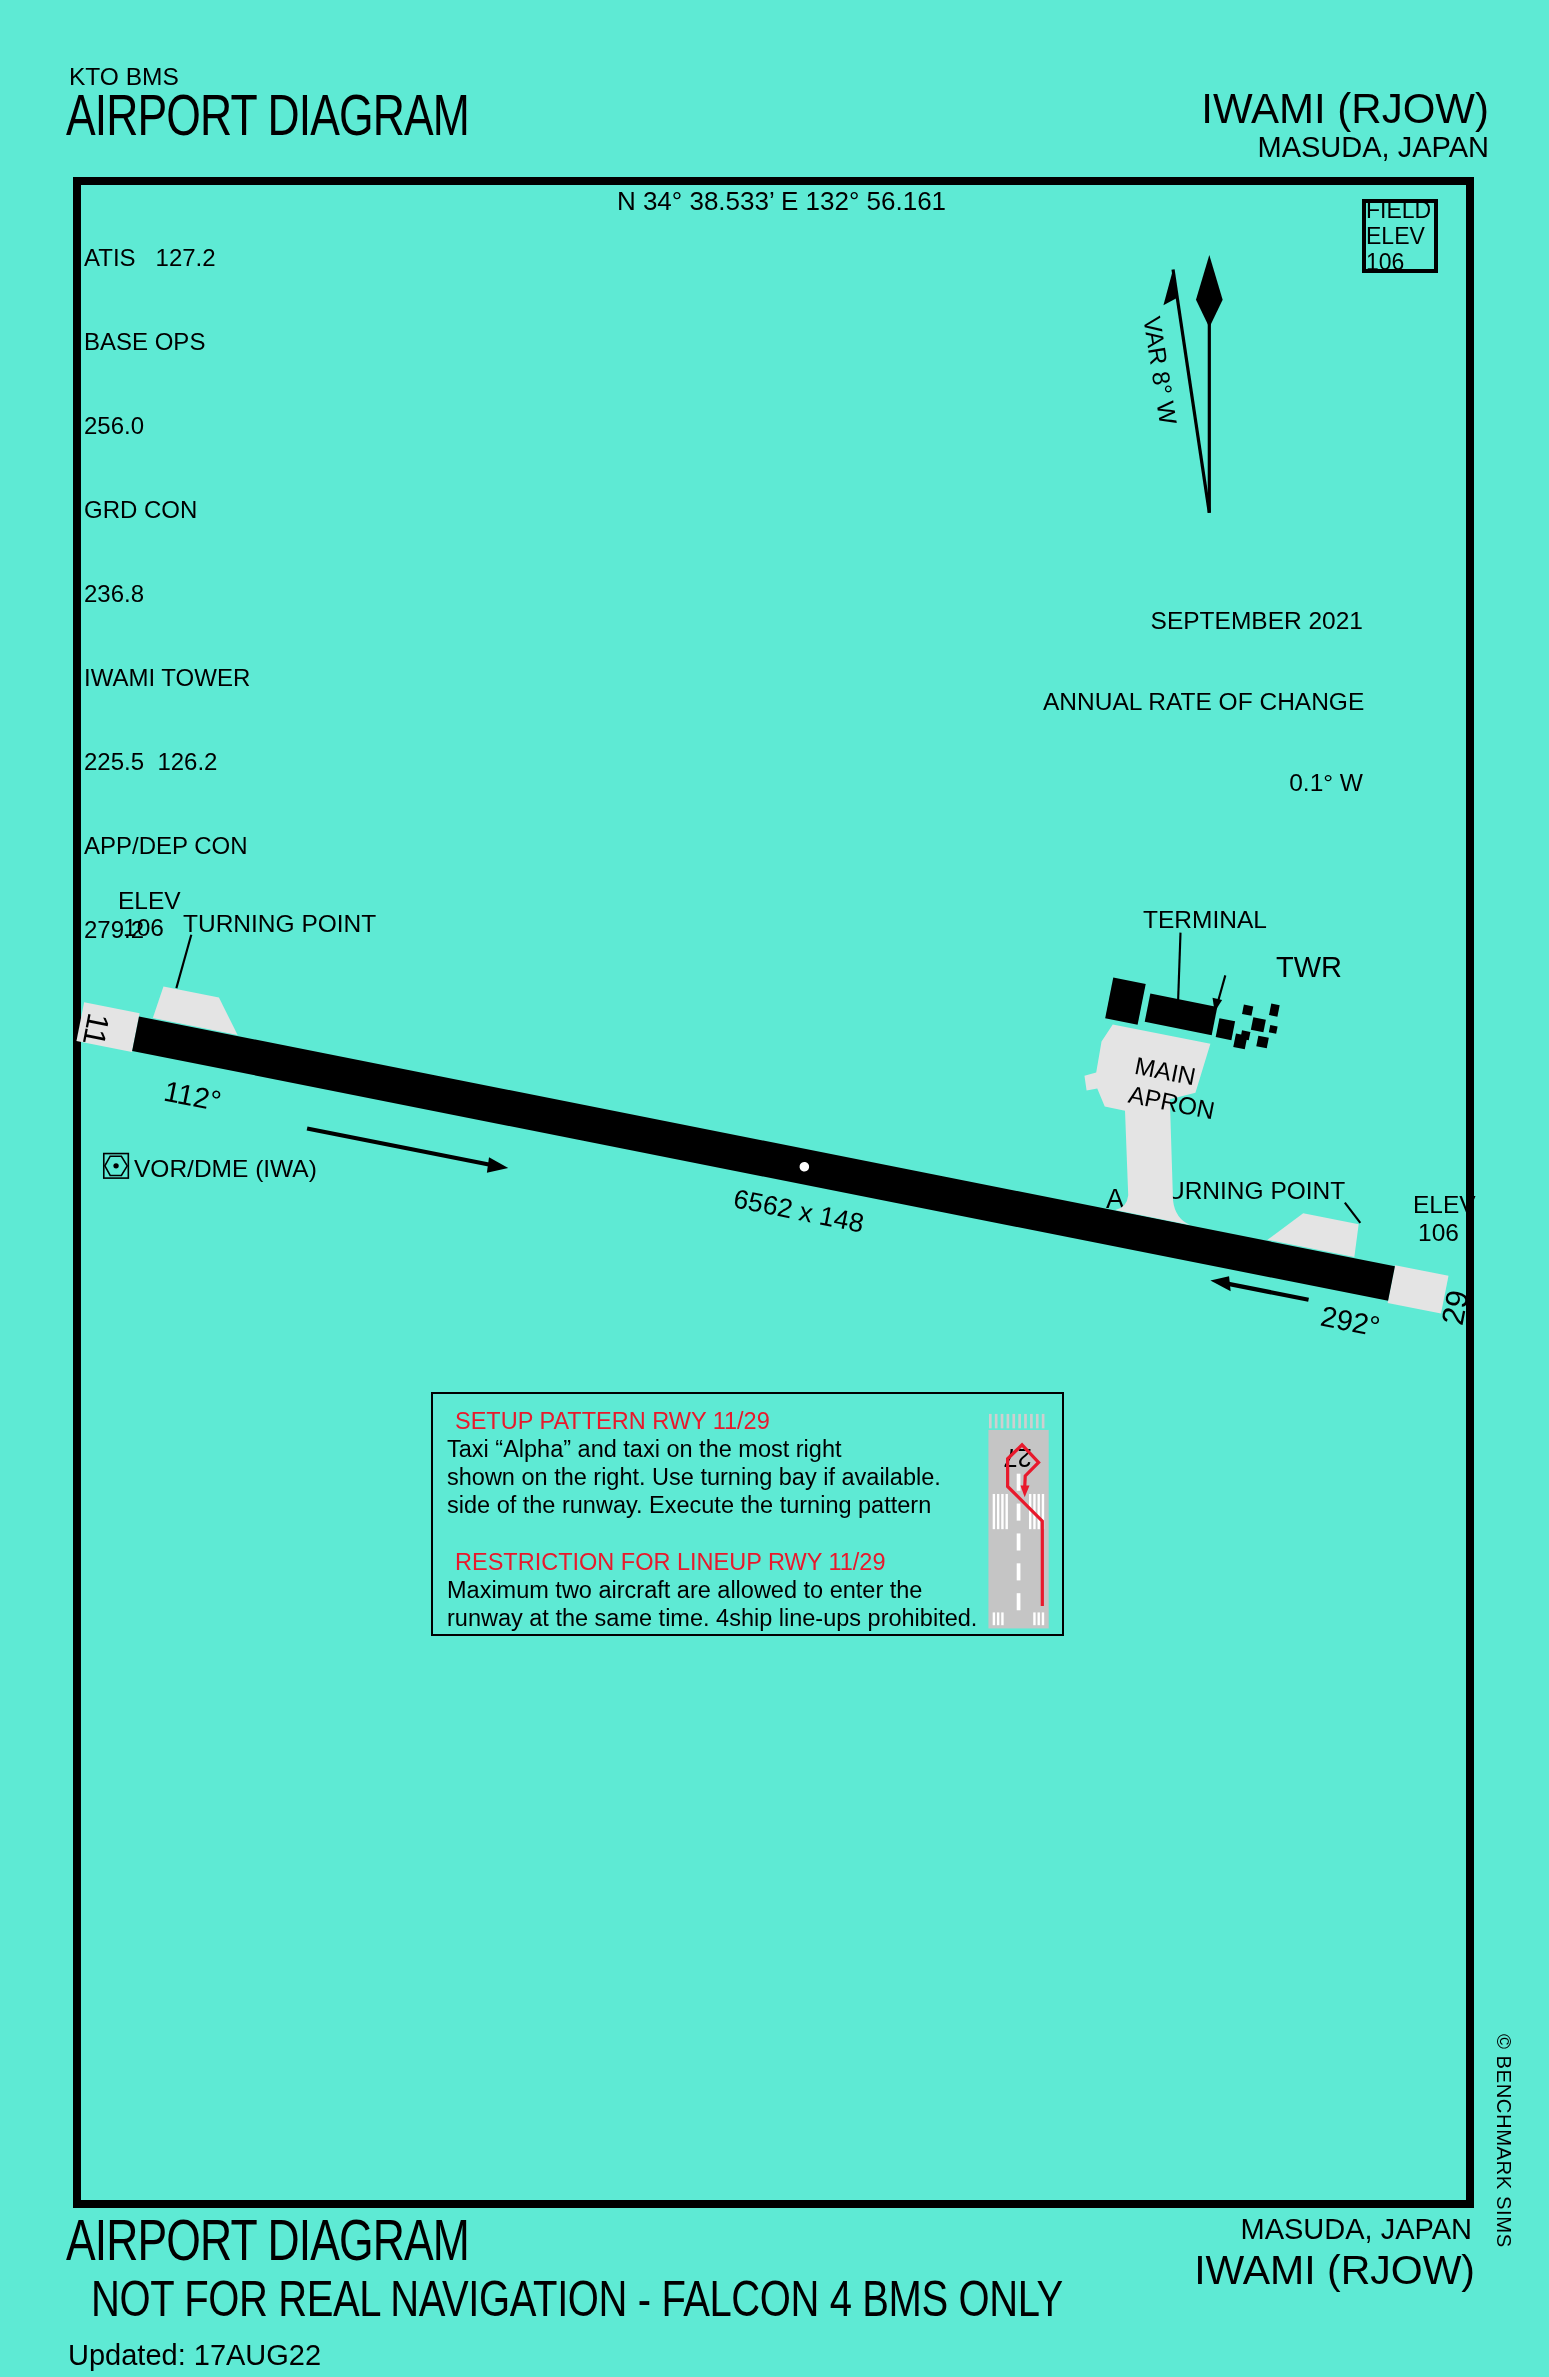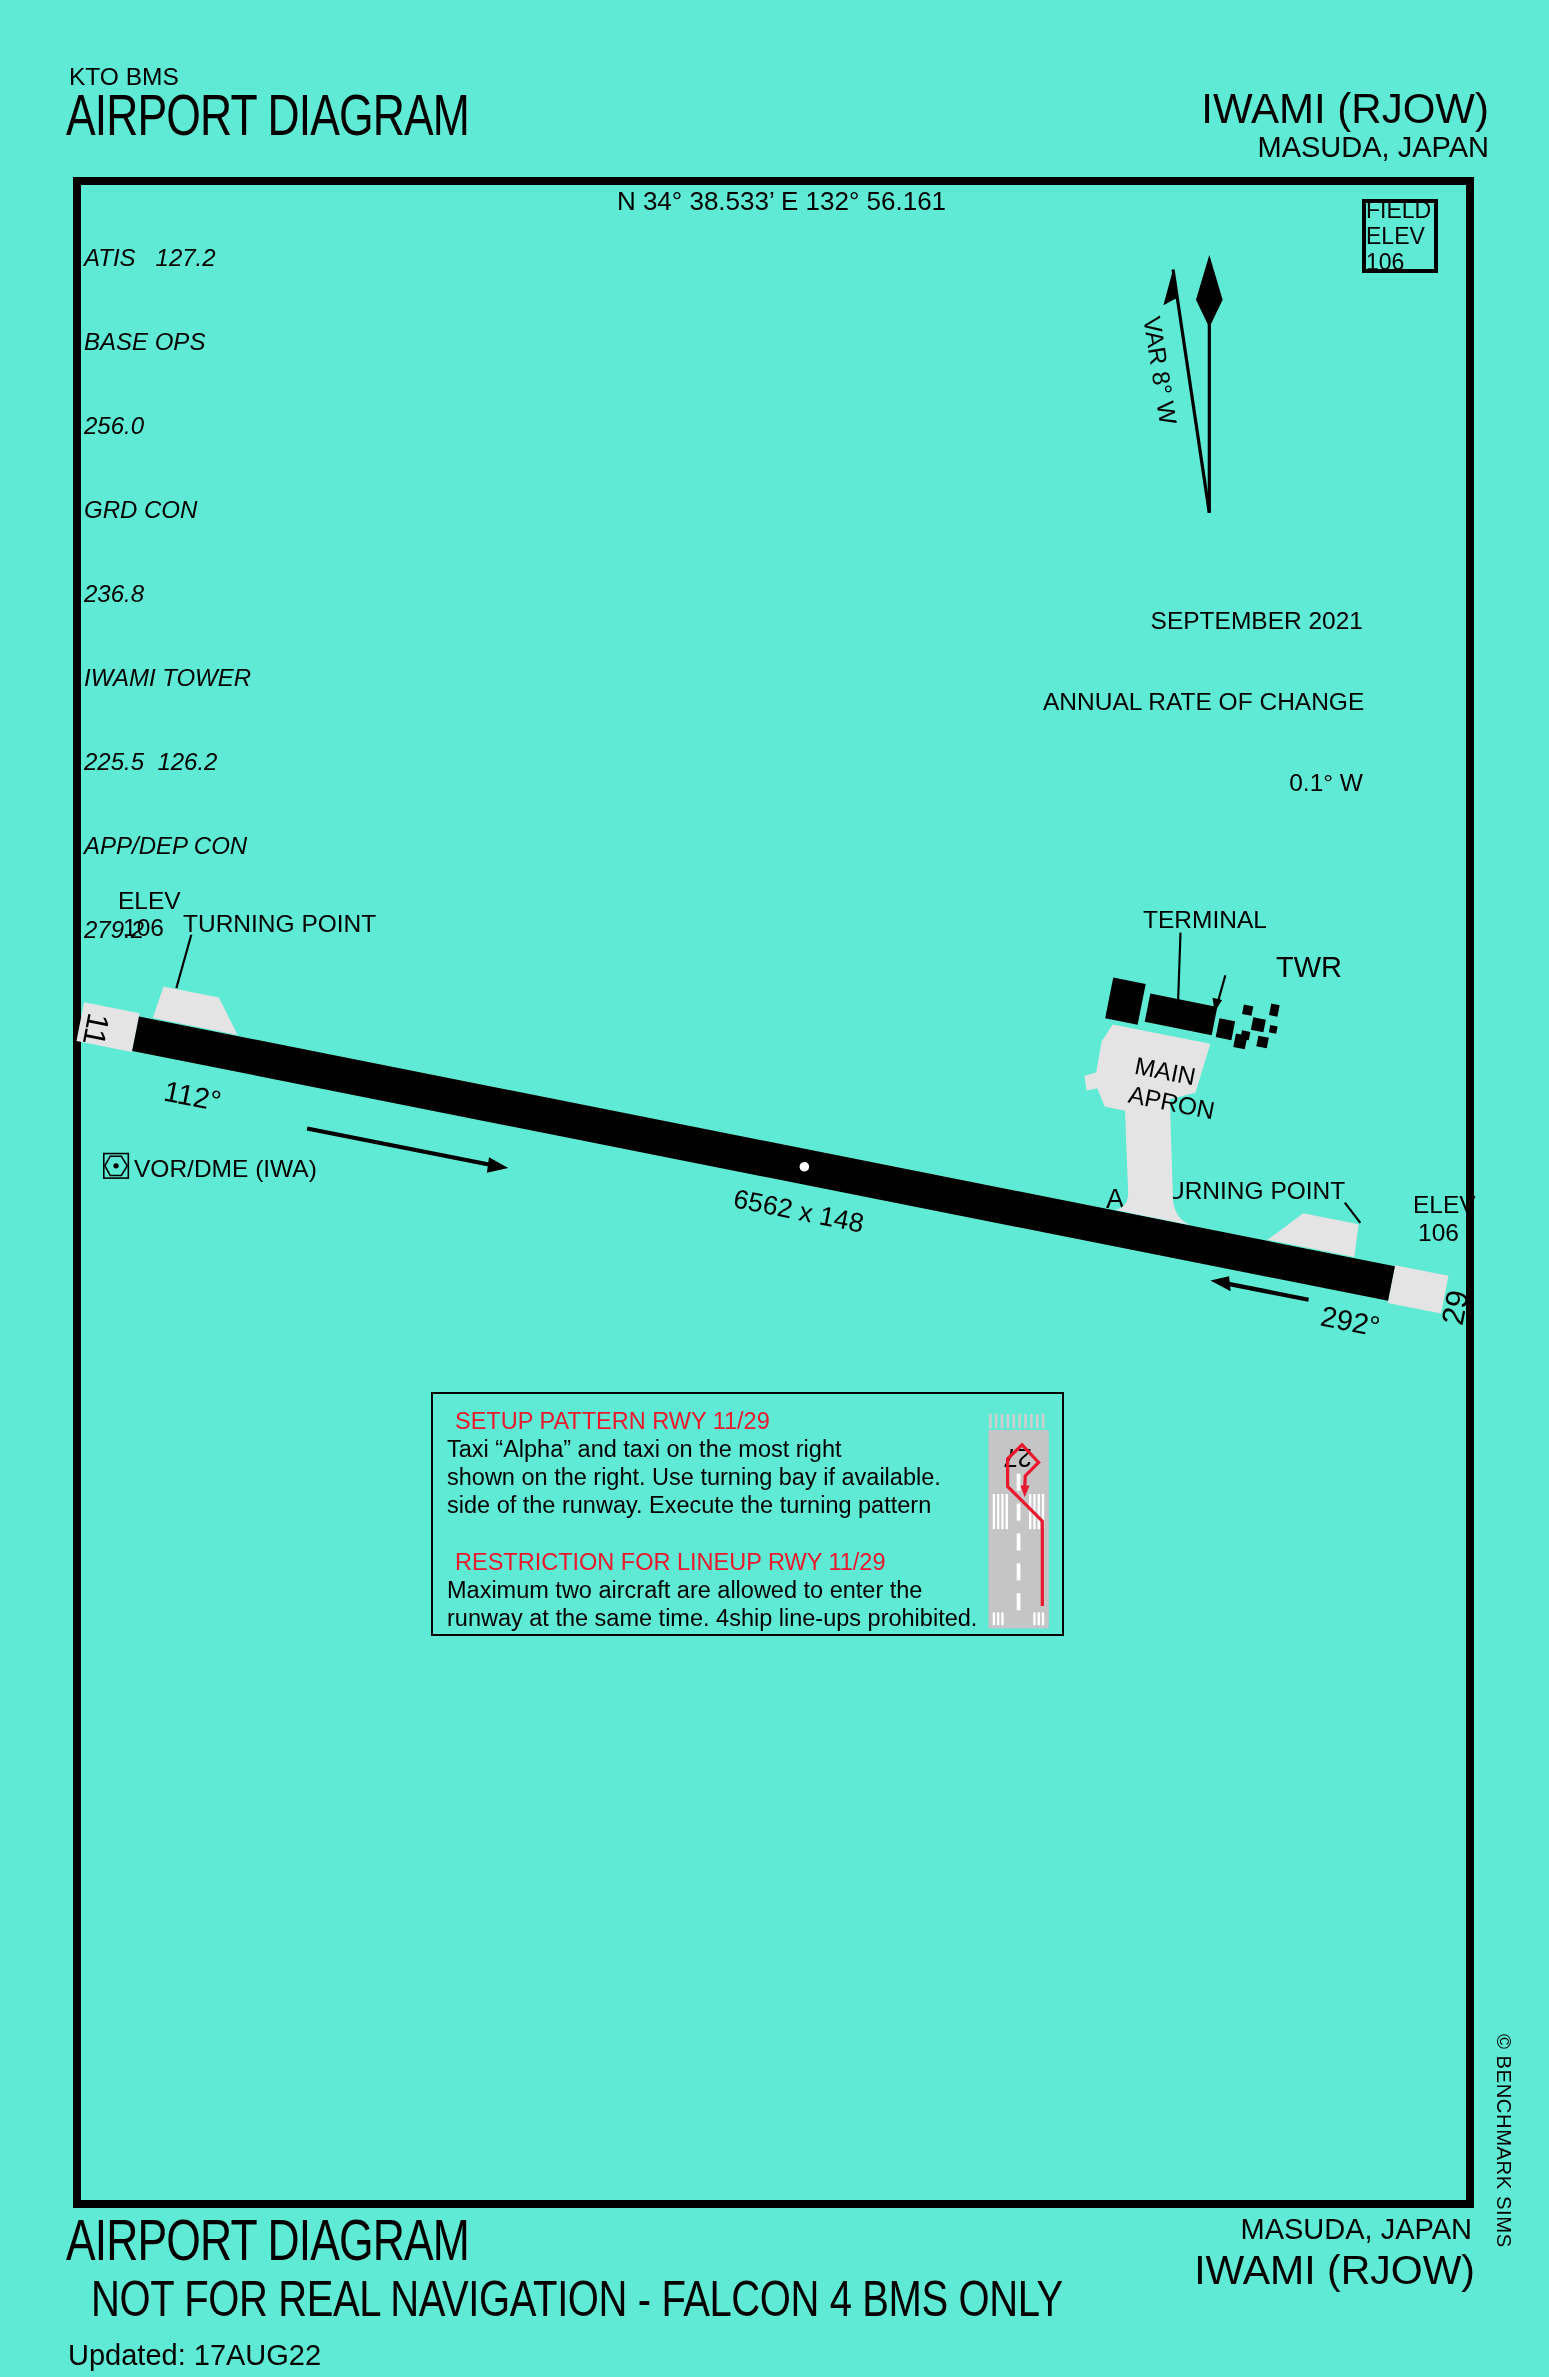--- a/index.html
+++ b/index.html
@@ -28,21 +28,21 @@
 
   <div class="abs" style="left:69px;top:63px;font-size:24.5px;">KTO BMS</div>
   <div class="abs hdr-title" style="left:66px;top:75px;"><span class="condensed">AIRPORT DIAGRAM</span></div>
   <div class="abs" style="right:61px;top:85px;font-size:42px;text-align:right;">IWAMI (RJOW)</div>
   <div class="abs" style="right:61px;top:131px;font-size:29px;text-align:right;">MASUDA, JAPAN</div>
 
   <div id="chart-border"></div>
 
   <div class="abs" style="left:604px;top:186px;width:355px;text-align:center;font-size:26px;">N 34° 38.533’ E 132° 56.161</div>
 
-  <div class="abs freq" style="left:84px;top:188px;font-style:italic;">
+  <div class="abs freq" style="left:84px;top:188px;">
     <div>ATIS   127.2</div>
     <div>BASE OPS</div>
     <div>256.0</div>
     <div>GRD CON</div>
     <div>236.8</div>
     <div>IWAMI TOWER</div>
     <div>225.5  126.2</div>
     <div>APP/DEP CON</div>
     <div>279.2</div>
   </div>

